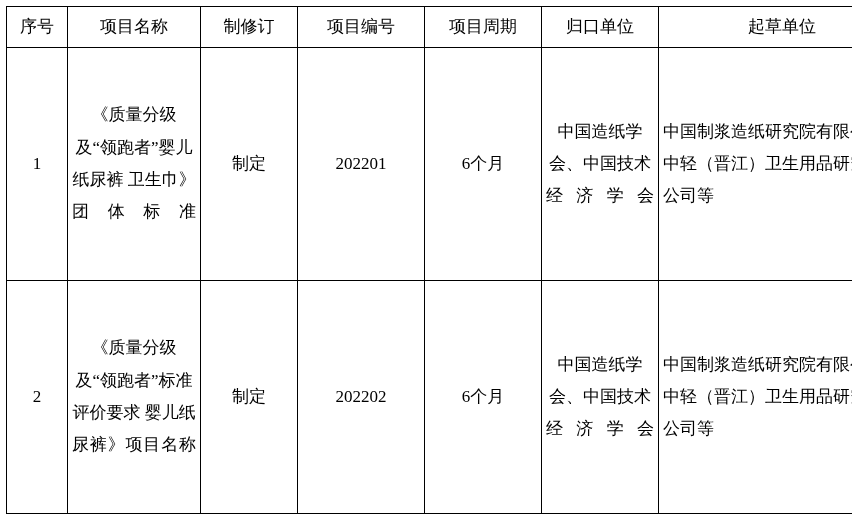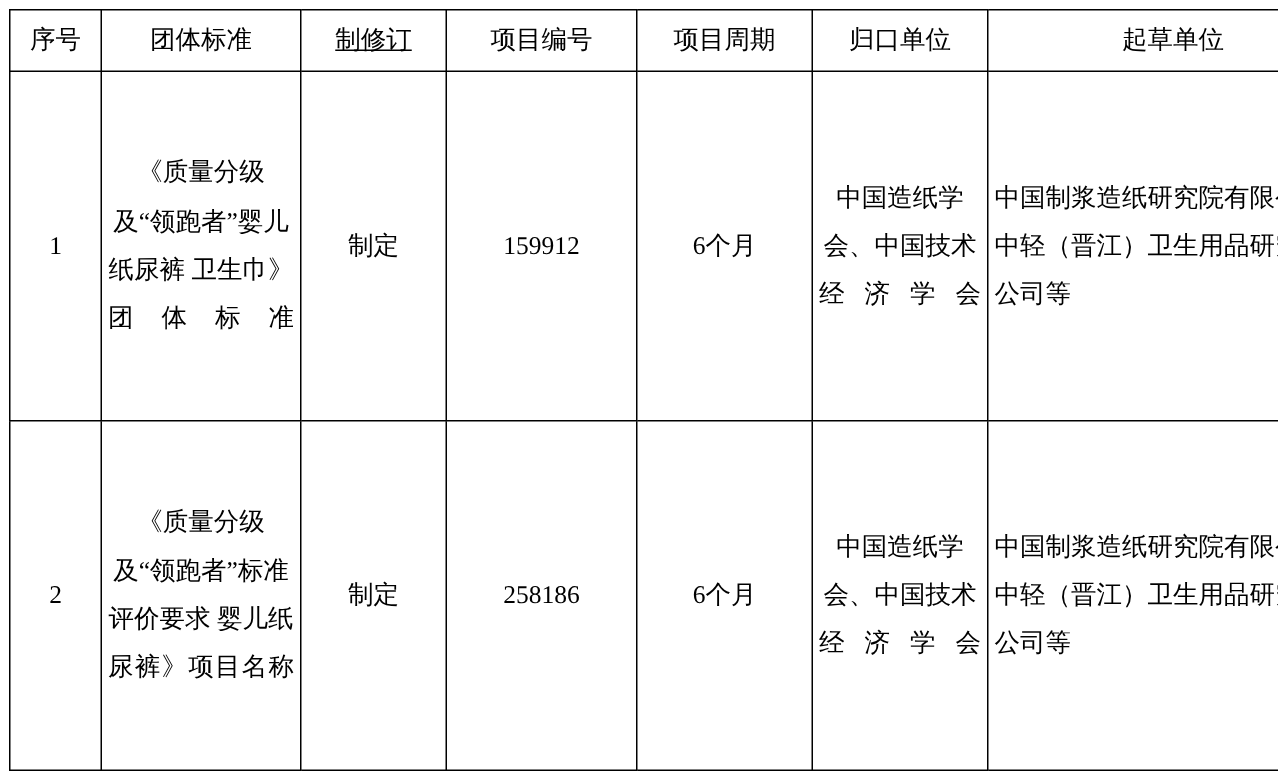--- a/index.html
+++ b/index.html
@@ -30,21 +30,21 @@
     padding: 2px 4px;
     font-weight: normal;
   }
   thead th {
     height: 36px;
     padding: 3px 4px;
   }
   
   .col-no      { width: 52px; border-radius: 18px; }
   .col-name    { width: 124px; }
-  .col-rev     { width: 88px; text-decoration: underline; }
+  .col-rev     { width: 88px; }
   .col-code    { width: 118px; }
   .col-period  { width: 108px; }
   .col-unit    { width: 108px; font-family: Liberation Serif, serif; }
   .col-draft   { width: 238px; }
 
   
   .just {
     text-align: justify;
     text-align-last: justify;
     text-justify: inter-character;
@@ -63,41 +63,41 @@
   .row-1 td { height: 228px; }
   .row-2 td { height: 228px; }
 </style>
 </head>
 <body>
 
 <table class="doc-table">
   <thead>
     <tr>
       <th class="col-no">序号</th>
-      <th class="col-name">团体标准</th>
+      <th class="col-name">项目名称</th>
       <th class="col-rev">制修订</th>
       <th class="col-code">项目编号</th>
       <th class="col-period">项目周期</th>
       <th class="col-unit">归口单位</th>
       <th class="col-draft">起草单位</th>
     </tr>
   </thead>
   <tbody>
     <tr class="row-1">
       <td>1</td>
       <td class="just">《质量分级及“领跑者”婴儿纸尿裤 卫生巾》团体标准</td>
       <td>制定</td>
-      <td>159912</td>
+      <td>202201</td>
       <td>6个月</td>
       <td class="just">中国造纸学会、中国技术经济学会</td>
       <td class="just-last-left">中国制浆造纸研究院有限公司、中轻（晋江）卫生用品研究有限公司等</td>
     </tr>
     <tr class="row-2">
       <td>2</td>
       <td class="just">《质量分级及“领跑者”标准评价要求 婴儿纸尿裤》项目名称</td>
       <td>制定</td>
-      <td>258186</td>
+      <td>202202</td>
       <td>6个月</td>
       <td class="just">中国造纸学会、中国技术经济学会</td>
       <td class="just-last-left">中国制浆造纸研究院有限公司、中轻（晋江）卫生用品研究有限公司等</td>
     </tr>
   </tbody>
 </table>
 
 </body></html>

